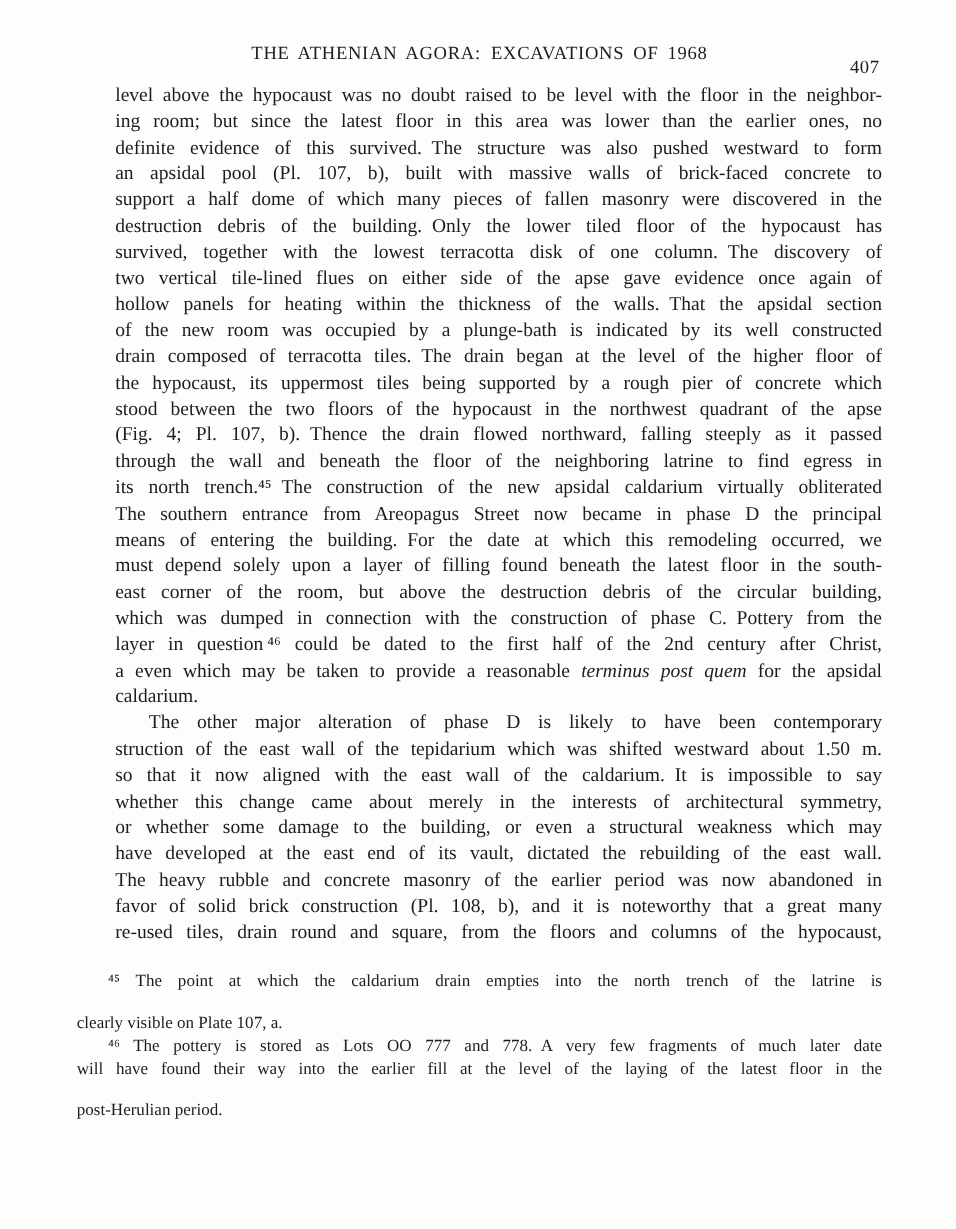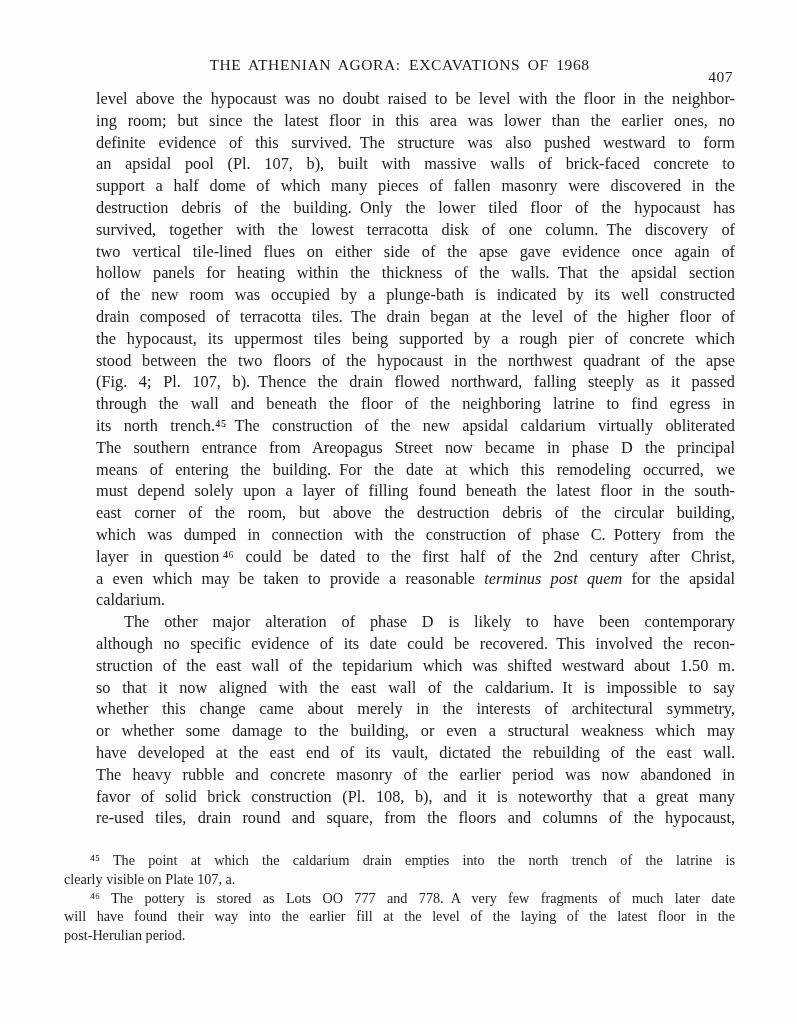--- a/index.html
+++ b/index.html
@@ -3,21 +3,21 @@
 <meta charset="utf-8">
 <style>
   html, body { margin: 0; padding: 0; background: #ffffff; }
   .page {
     position: relative;
     width: 797px;
     height: 1024px;
     box-sizing: border-box;
     background: #fdfdfb;
     color: #1c1c1c;
-    padding: 56px 62px 0 64px;
+    padding: 36px 62px 0 64px;
     font-family: "Liberation Serif", "DejaVu Serif", serif;
     overflow: hidden;
   }
   .page-header {
     position: relative;
     height: 18px;
     margin-bottom: 14px;
     font-size: 15.5px;
     letter-spacing: 0.6px;
     word-spacing: 3px;
@@ -25,21 +25,21 @@
   }
   .running-title { text-align: center; }
   .page-number { position: absolute; right: 2px; top: 12px; letter-spacing: 0.5px; }
   .body-text { font-size: 16.3px; line-height: 21.8px; margin-left: 32px; }
   .tline { text-align: justify; text-align-last: justify; }
   .tline.endline { text-align-last: left; }
   .indent { text-indent: 28px; }
   .it { font-style: italic; }
   .footnotes { margin-top: 22px; font-size: 14.2px; line-height: 18.8px; }
   .fline { text-align: justify; text-align-last: justify; }
-  .fline.endline { text-align-last: left; }
+  .fline.endline { text-align-last: left; margin-top: 16px; }
   .fline.indent { text-indent: 26px; }
 </style>
 </head>
 <body>
 
 <div class="page">
 
   <div class="page-header">
     <div class="running-title">THE ATHENIAN AGORA: EXCAVATIONS OF 1968</div>
     <div class="page-number">407</div>
@@ -71,21 +71,20 @@
         <div class="tline">which was dumped in connection with the construction of phase C. Pottery from the</div>
         <div class="tline">layer in question ⁴⁶ could be dated to the first half of the 2nd century after Christ,</div>
       </div>
 
     <div class="tline"><span>a even which may be taken to provide a reasonable </span><span class="it">terminus post quem</span><span> for the apsidal</span></div>
 
     <div class="tline endline">caldarium.</div>
 
     <div>
         <div class="tline indent">The other major alteration of phase D is likely to have been contemporary</div>
-        <div class="tline">although no specific evidence of its date could be recovered. This involved the recon-</div>
         <div class="tline">struction of the east wall of the tepidarium which was shifted westward about 1.50 m.</div>
         <div class="tline">so that it now aligned with the east wall of the caldarium. It is impossible to say</div>
         <div class="tline">whether this change came about merely in the interests of architectural symmetry,</div>
         <div class="tline">or whether some damage to the building, or even a structural weakness which may</div>
         <div class="tline">have developed at the east end of its vault, dictated the rebuilding of the east wall.</div>
         <div class="tline">The heavy rubble and concrete masonry of the earlier period was now abandoned in</div>
         <div class="tline">favor of solid brick construction (Pl. 108, b), and it is noteworthy that a great many</div>
         <div class="tline">re-used tiles, drain round and square, from the floors and columns of the hypocaust,</div>
       </div>
 

